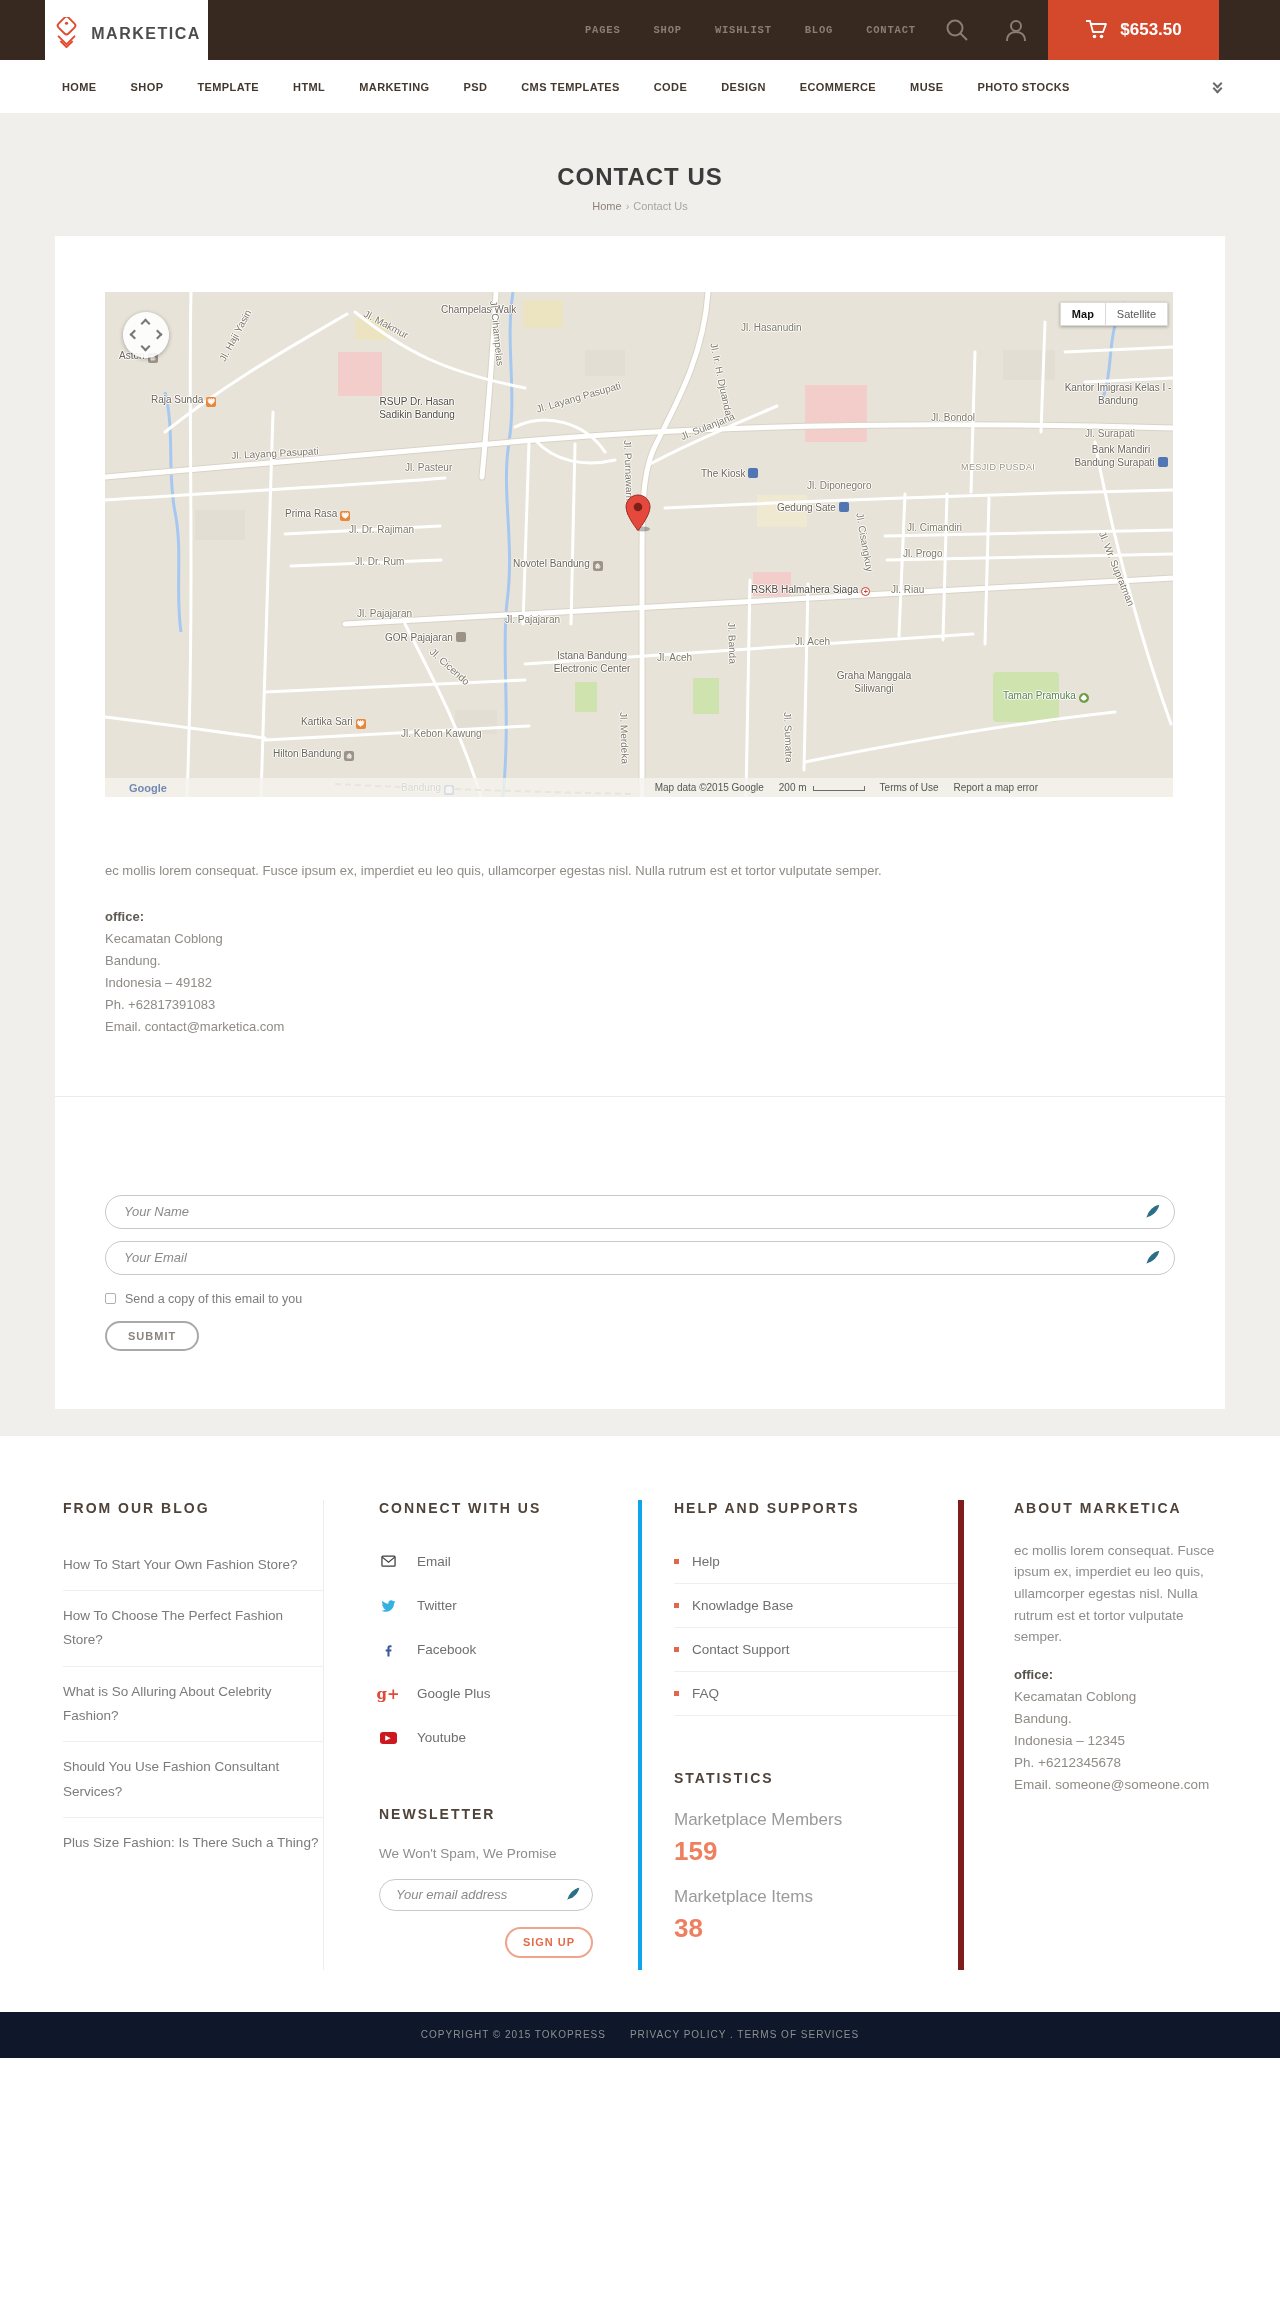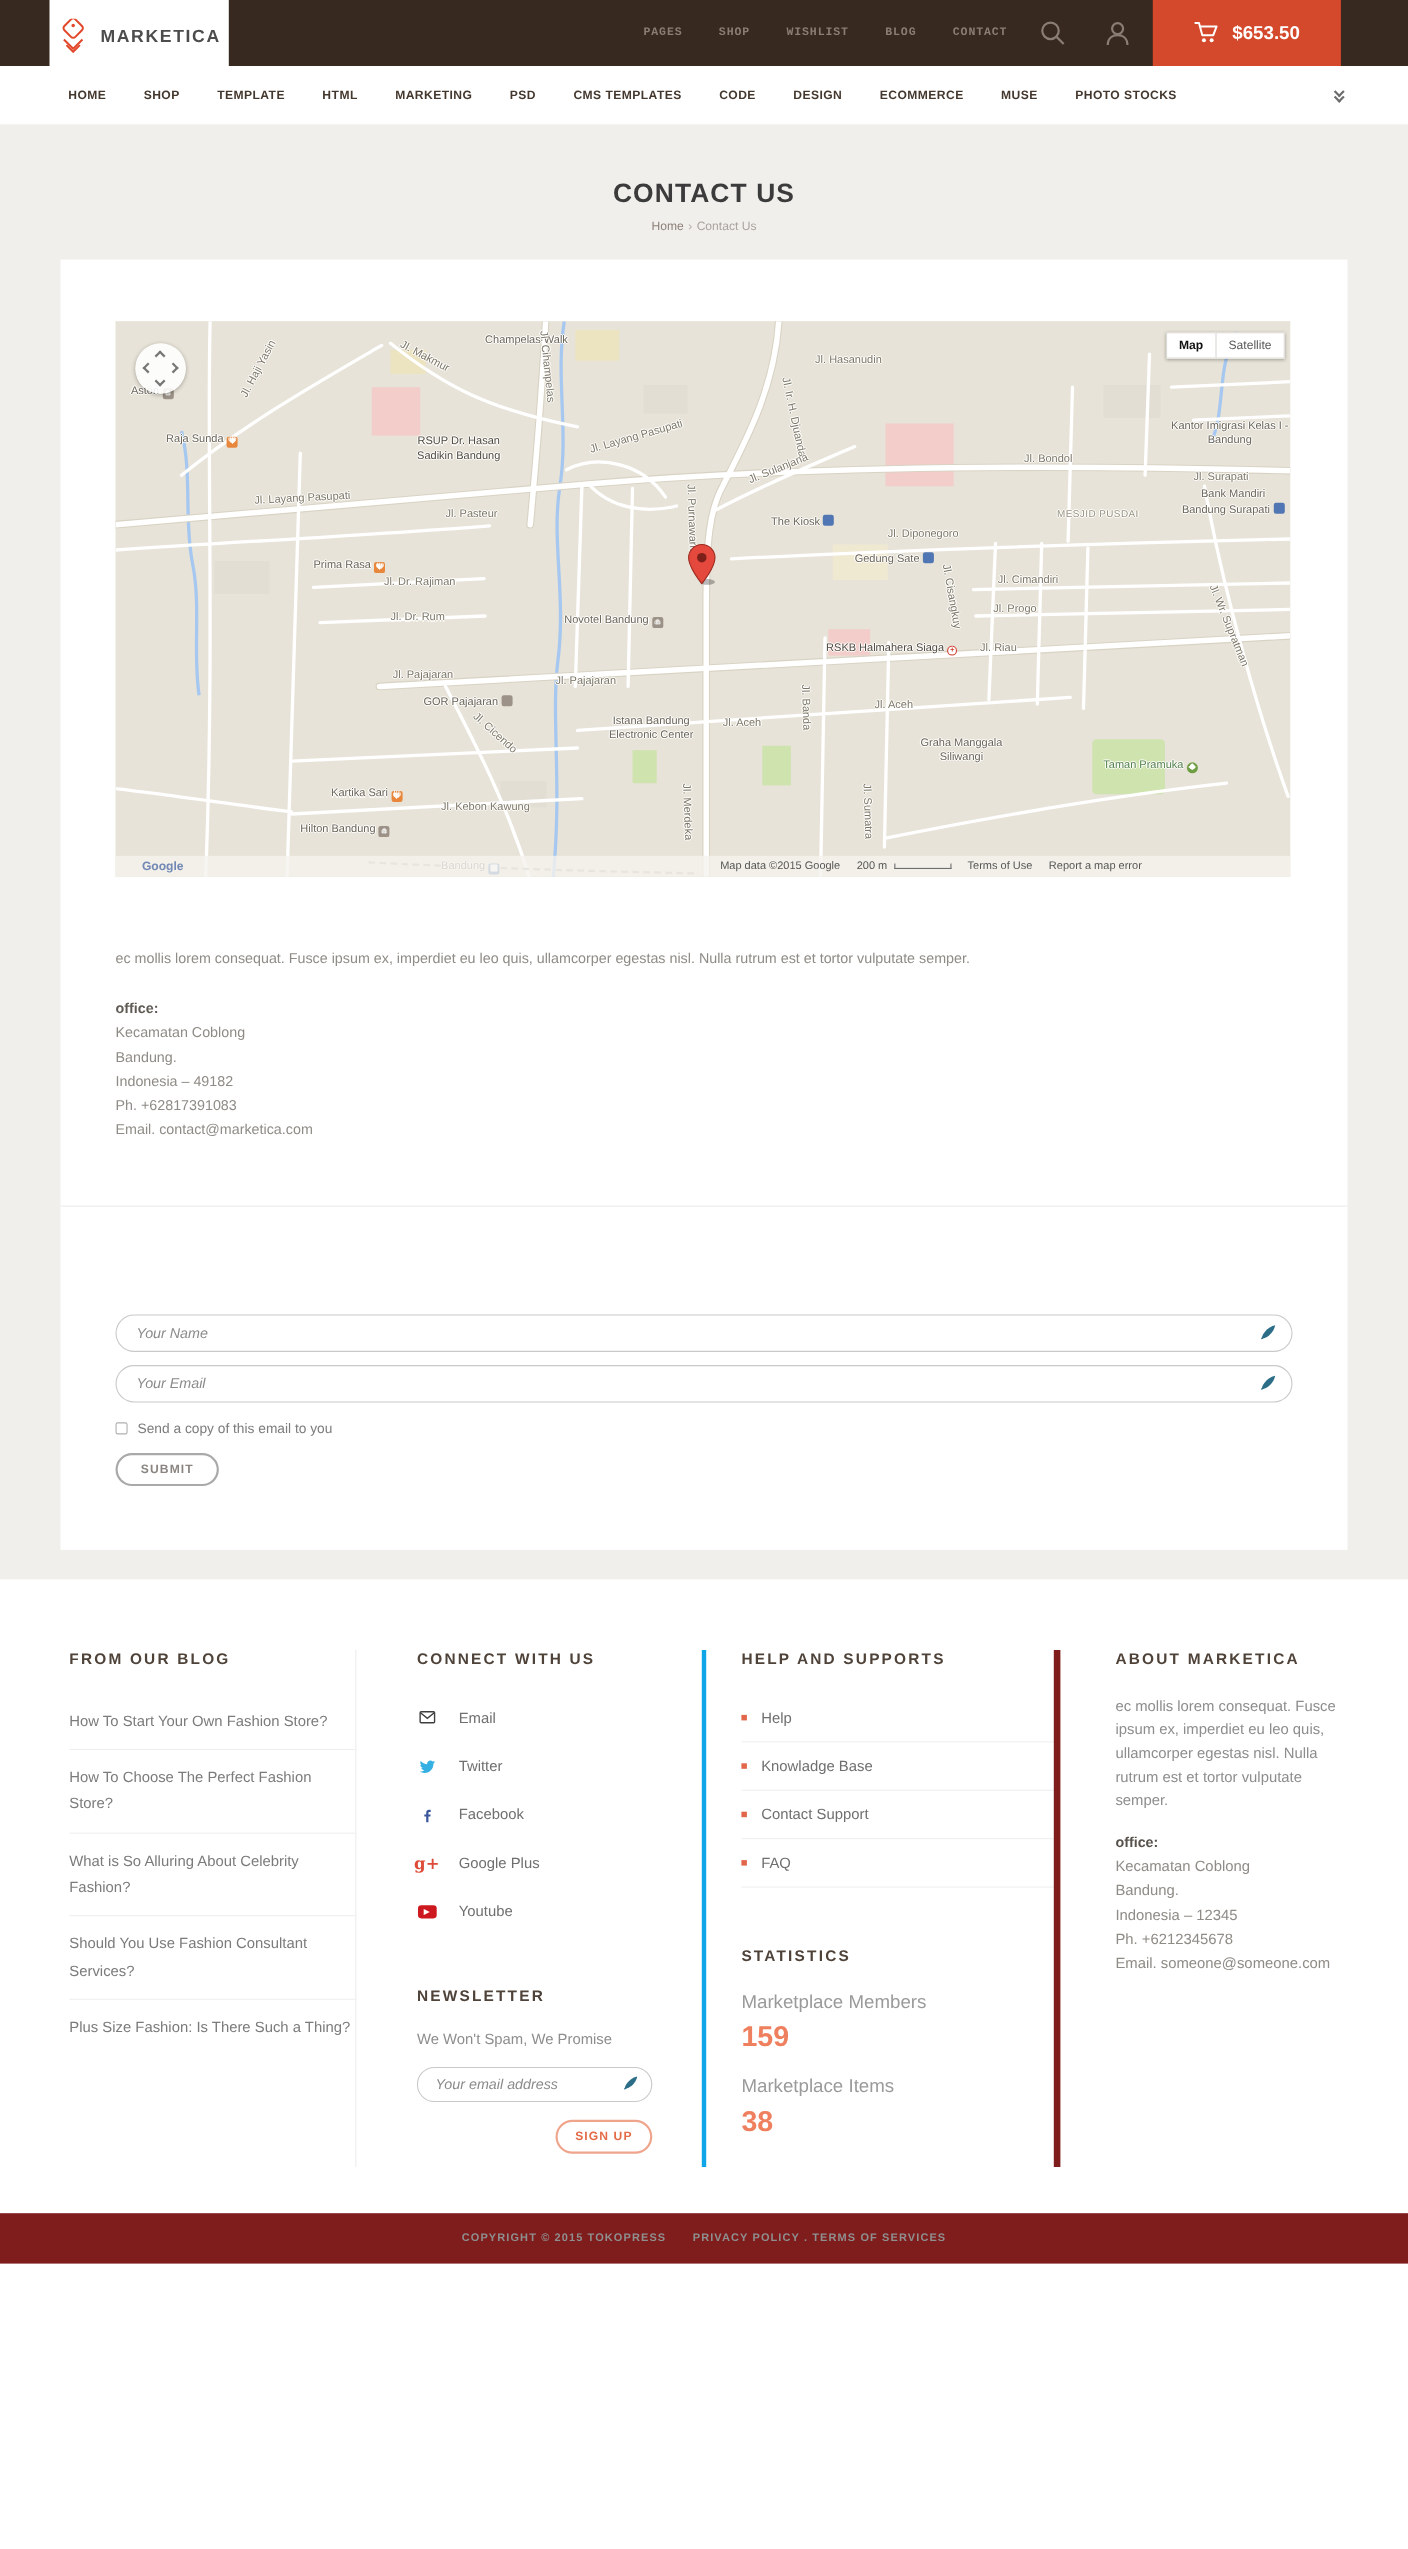--- a/index.html
+++ b/index.html
@@ -138,22 +138,22 @@
   .bullet { width:5px; height:5px; background:#e2674a; flex:none; }
   .stats { margin-top:54px; }
   .stat-label { font-size:17px; color:#9a9a9a; margin-top:20px; }
   .stat-value { font-size:26px; font-weight:bold; color:#ef805f; margin-top:6px; }
   .about-text { font-size:13.5px; color:#8d8d8d; line-height:1.6; }
   .about-office { margin-top:16px; }
   .about-office .office-label { color:#57524c; }
   .about-office .office-line { font-size:13.5px; }
 
   
-  .bottombar { height:46px; background:#7f1d1d; display:flex; align-items:center; justify-content:center;
-               gap:24px; font-size:10px; font-weight:bold; letter-spacing:1px; color:#8f8f8f; }
+  .bottombar { height:46px; background:#0f172a; display:flex; align-items:center; justify-content:center;
+               gap:24px; font-size:10px; font-weight:normal; letter-spacing:1px; color:#8f8f8f; }
   .bottombar a { color:#8f8f8f; }
 </style>
 </head>
 <body>
 
 <div class="topbar">
   <div class="logo-box">
     <svg width="30" height="34" viewBox="0 0 32 36">
       <g fill="none" stroke="#e2482c" stroke-width="2" stroke-linejoin="round">
         <rect x="8" y="1.5" width="15" height="15" rx="3" transform="rotate(45 15.5 9)"></rect>

